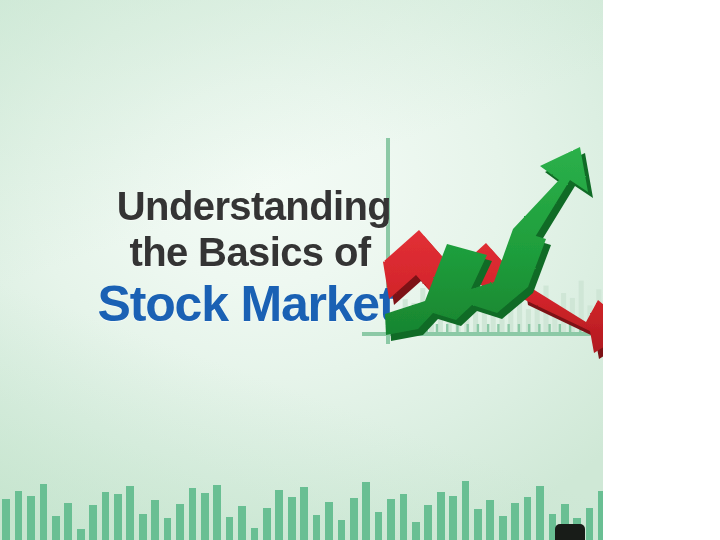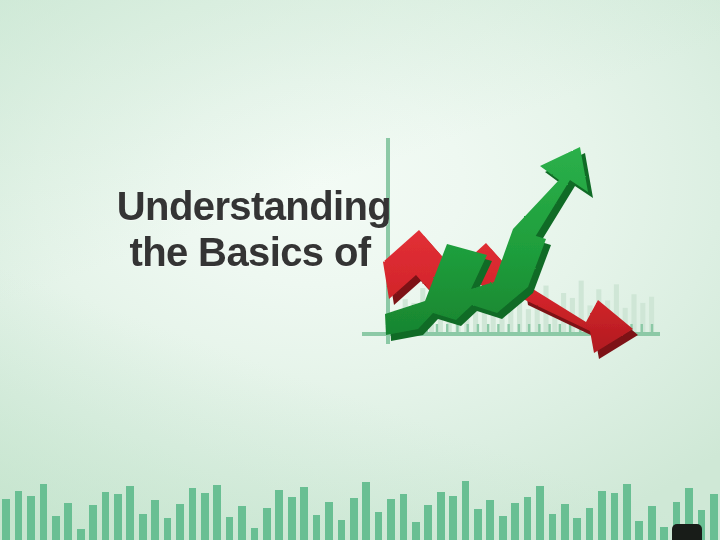--- a/index.html
+++ b/index.html
@@ -2,21 +2,21 @@
 <html><head>
 <meta charset="utf-8">
 <style>
   html, body {
     margin: 0;
     padding: 0;
     background: #ffffff;
   }
   #poster {
     position: relative;
-    width: 720px;
+    width: 603px;
     height: 540px;
     overflow: hidden;
     font-family: "Liberation Sans", sans-serif;
     background: #e2f1e6;
   }
   
   #bg-wash {
     position: absolute;
     inset: 0;
     background:
@@ -176,20 +176,21 @@
         <line x1="621.28" y1="324" x2="621.28" y2="333" stroke="#8cc9a6" stroke-width="2.4"></line>
         <line x1="631.52" y1="324" x2="631.52" y2="333" stroke="#8cc9a6" stroke-width="2.4"></line>
         <line x1="641.76" y1="324" x2="641.76" y2="333" stroke="#8cc9a6" stroke-width="2.4"></line>
         <line x1="652.00" y1="324" x2="652.00" y2="333" stroke="#8cc9a6" stroke-width="2.4"></line>
       </g>
   </svg>
 
   <div id="headline">
     <span class="hl-line hl-dark" id="hl-1">Understanding</span>
     <span class="hl-line hl-dark" id="hl-2">the Basics of</span>
+    <span class="hl-line hl-blue" id="hl-3">Stock Market</span>
   </div>
 
   <svg class="layer" id="arrow-layer" viewBox="0 0 720 540" width="720" height="540">
     <defs>
       <filter id="rough" x="-12%" y="-12%" width="126%" height="126%">
         <feTurbulence type="fractalNoise" baseFrequency="0.9" numOctaves="3" seed="7" result="n"></feTurbulence>
         <feDisplacementMap in="SourceGraphic" in2="n" scale="1.6" xChannelSelector="R" yChannelSelector="G"></feDisplacementMap>
       </filter>
       <linearGradient id="gGreen" x1="0" y1="0" x2="0" y2="1">
         <stop offset="0%" stop-color="#2bb04a"></stop>

